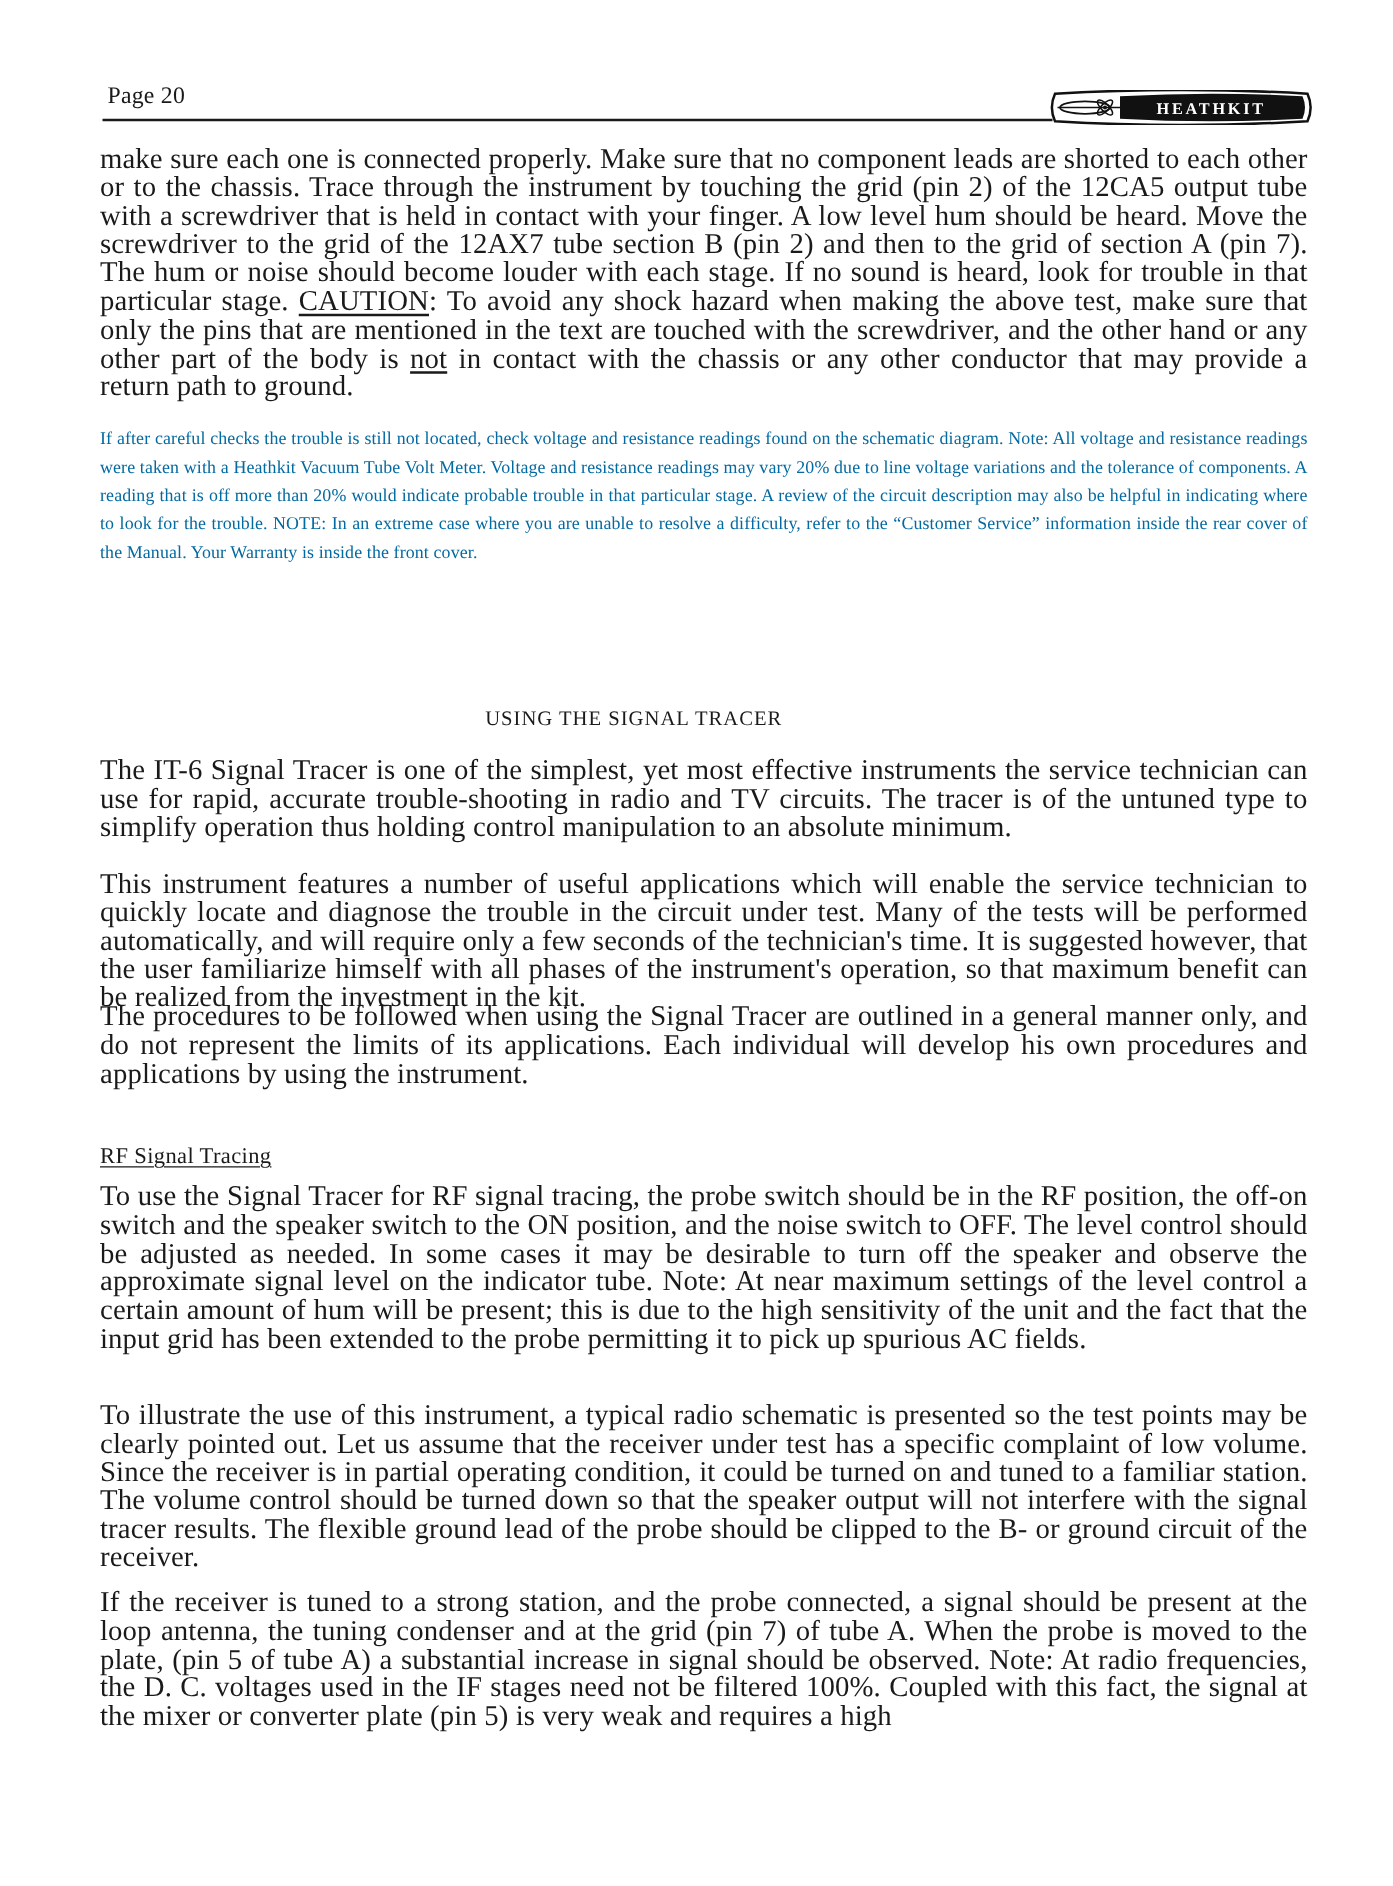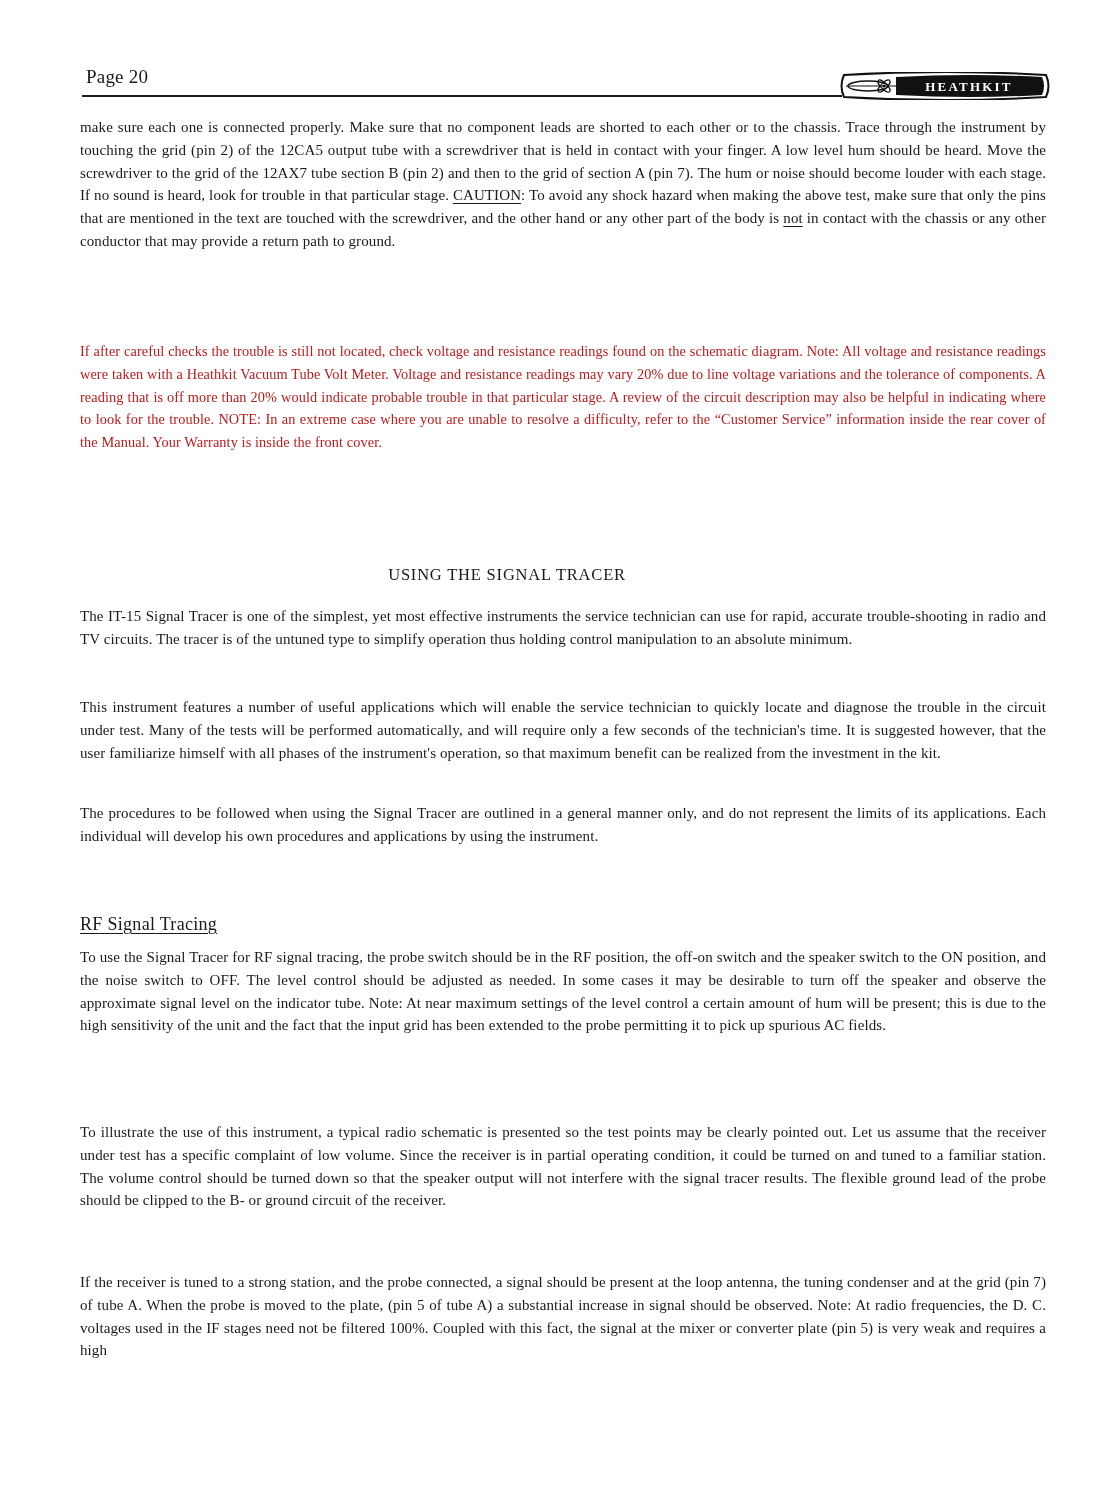--- a/index.html
+++ b/index.html
@@ -17,26 +17,26 @@
   }
   .logo {
     position: absolute; left: 838px; top: 72px; width: 214px; height: 28px;
   }
   .logo svg { display: block; }
   .para {
     position: absolute; left: 80px; width: 966px;
     text-align: justify; text-align-last: left;
   }
   .typewriter {
-    font-size: 15px; line-height: 22.8px; letter-spacing: 0.1px;
+    font-size: 23px; line-height: 22.8px; letter-spacing: 0.1px;
   }
   .small {
     font-size: 14.3px; line-height: 22.8px; letter-spacing: 0.1px;
     font-family: "Liberation Serif", "DejaVu Serif", serif;
-    color: #b91c1c;
+    color: #0369a1;
   }
   .heading {
     position: absolute; left: 0; width: 1014px; text-align: center;
     font-size: 16.5px; letter-spacing: 0.8px; top: 565px;
   }
   .subheading {
     position: absolute; left: 80px; top: 914px;
     font-size: 18px; letter-spacing: 0.3px;
     text-decoration: underline; text-underline-offset: 3px;
   }
@@ -61,21 +61,21 @@
     <text x="131" y="19" text-anchor="middle" fill="#ffffff" font-family="Liberation Serif, serif" font-weight="bold" font-size="13" letter-spacing="2.2">HEATHKIT</text>
   </svg>
 </div>
 
 <div class="para typewriter" style="top:116px;"><span>make sure each one is connected properly. Make sure that no component leads are shorted to each other or to the chassis. Trace through the instrument by touching the grid (pin 2) of the 12CA5 output tube with a screwdriver that is held in contact with your finger. A low level hum should be heard. Move the screwdriver to the grid of the 12AX7 tube section B (pin 2) and then to the grid of section A (pin 7). The hum or noise should become louder with each stage. If no sound is heard, look for trouble in that particular stage. </span><u>CAUTION</u><span>: To avoid any shock hazard when making the above test, make sure that only the pins that are mentioned in the text are touched with the screwdriver, and the other hand or any other part of the body is </span><u>not</u><span> in contact with the chassis or any other conductor that may provide a return path to ground.</span></div>
 
 <div class="para small" style="top:340px;">If after careful checks the trouble is still not located, check voltage and resistance readings found on the schematic diagram. Note: All voltage and resistance readings were taken with a Heathkit Vacuum Tube Volt Meter. Voltage and resistance readings may vary 20% due to line voltage variations and the tolerance of components. A reading that is off more than 20% would indicate probable trouble in that particular stage. A review of the circuit description may also be helpful in indicating where to look for the trouble. NOTE: In an extreme case where you are unable to resolve a difficulty, refer to the “Customer Service” information inside the rear cover of the Manual. Your Warranty is inside the front cover.</div>
 
 <div class="heading">USING THE SIGNAL TRACER</div>
 
-<div class="para typewriter" style="top:605px;">The IT-15 Signal Tracer is one of the simplest, yet most effective instruments the service technician can use for rapid, accurate trouble-shooting in radio and TV circuits. The tracer is of the untuned type to simplify operation thus holding control manipulation to an absolute minimum.</div>
+<div class="para typewriter" style="top:605px;">The IT-6 Signal Tracer is one of the simplest, yet most effective instruments the service technician can use for rapid, accurate trouble-shooting in radio and TV circuits. The tracer is of the untuned type to simplify operation thus holding control manipulation to an absolute minimum.</div>
 <div class="para typewriter" style="top:696px;">This instrument features a number of useful applications which will enable the service technician to quickly locate and diagnose the trouble in the circuit under test. Many of the tests will be performed automatically, and will require only a few seconds of the technician's time. It is suggested however, that the user familiarize himself with all phases of the instrument's operation, so that maximum benefit can be realized from the investment in the kit.</div>
 <div class="para typewriter" style="top:802px;">The procedures to be followed when using the Signal Tracer are outlined in a general manner only, and do not represent the limits of its applications. Each individual will develop his own procedures and applications by using the instrument.</div>
 
 <div class="subheading">RF Signal Tracing</div>
 
 <div class="para typewriter" style="top:946px;">To use the Signal Tracer for RF signal tracing, the probe switch should be in the RF position, the off-on switch and the speaker switch to the ON position, and the noise switch to OFF. The level control should be adjusted as needed. In some cases it may be desirable to turn off the speaker and observe the approximate signal level on the indicator tube. Note: At near maximum settings of the level control a certain amount of hum will be present; this is due to the high sensitivity of the unit and the fact that the input grid has been extended to the probe permitting it to pick up spurious AC fields.</div>
 <div class="para typewriter" style="top:1121px;">To illustrate the use of this instrument, a typical radio schematic is presented so the test points may be clearly pointed out. Let us assume that the receiver under test has a specific complaint of low volume. Since the receiver is in partial operating condition, it could be turned on and tuned to a familiar station. The volume control should be turned down so that the speaker output will not interfere with the signal tracer results. The flexible ground lead of the probe should be clipped to the B- or ground circuit of the receiver.</div>
 <div class="para typewriter" style="top:1271px;">If the receiver is tuned to a strong station, and the probe connected, a signal should be present at the loop antenna, the tuning condenser and at the grid (pin 7) of tube A. When the probe is moved to the plate, (pin 5 of tube A) a substantial increase in signal should be observed. Note: At radio frequencies, the D. C. voltages used in the IF stages need not be filtered 100%. Coupled with this fact, the signal at the mixer or converter plate (pin 5) is very weak and requires a high</div>
 
 </body></html>

